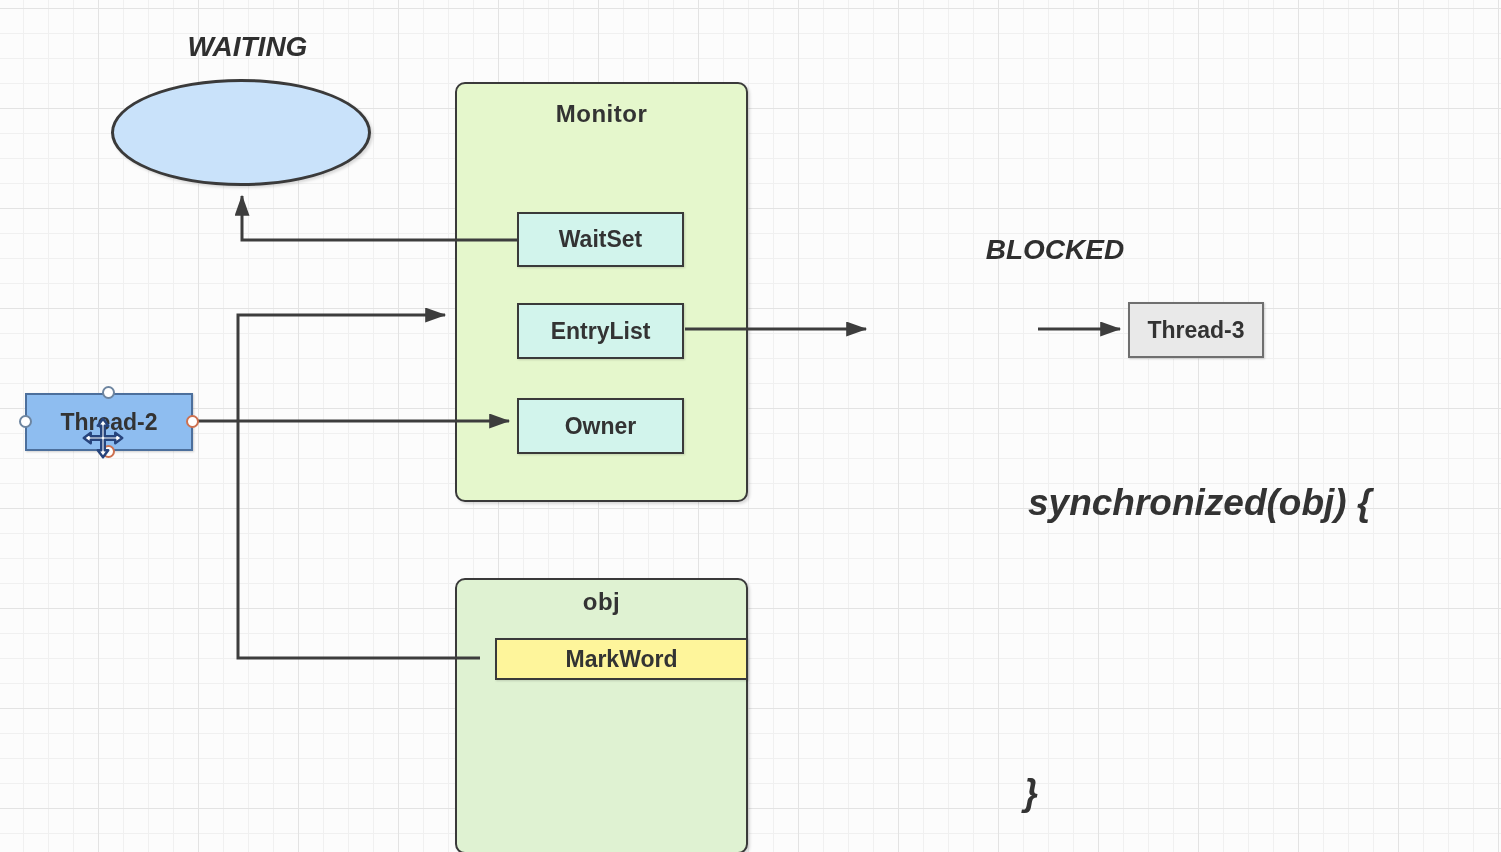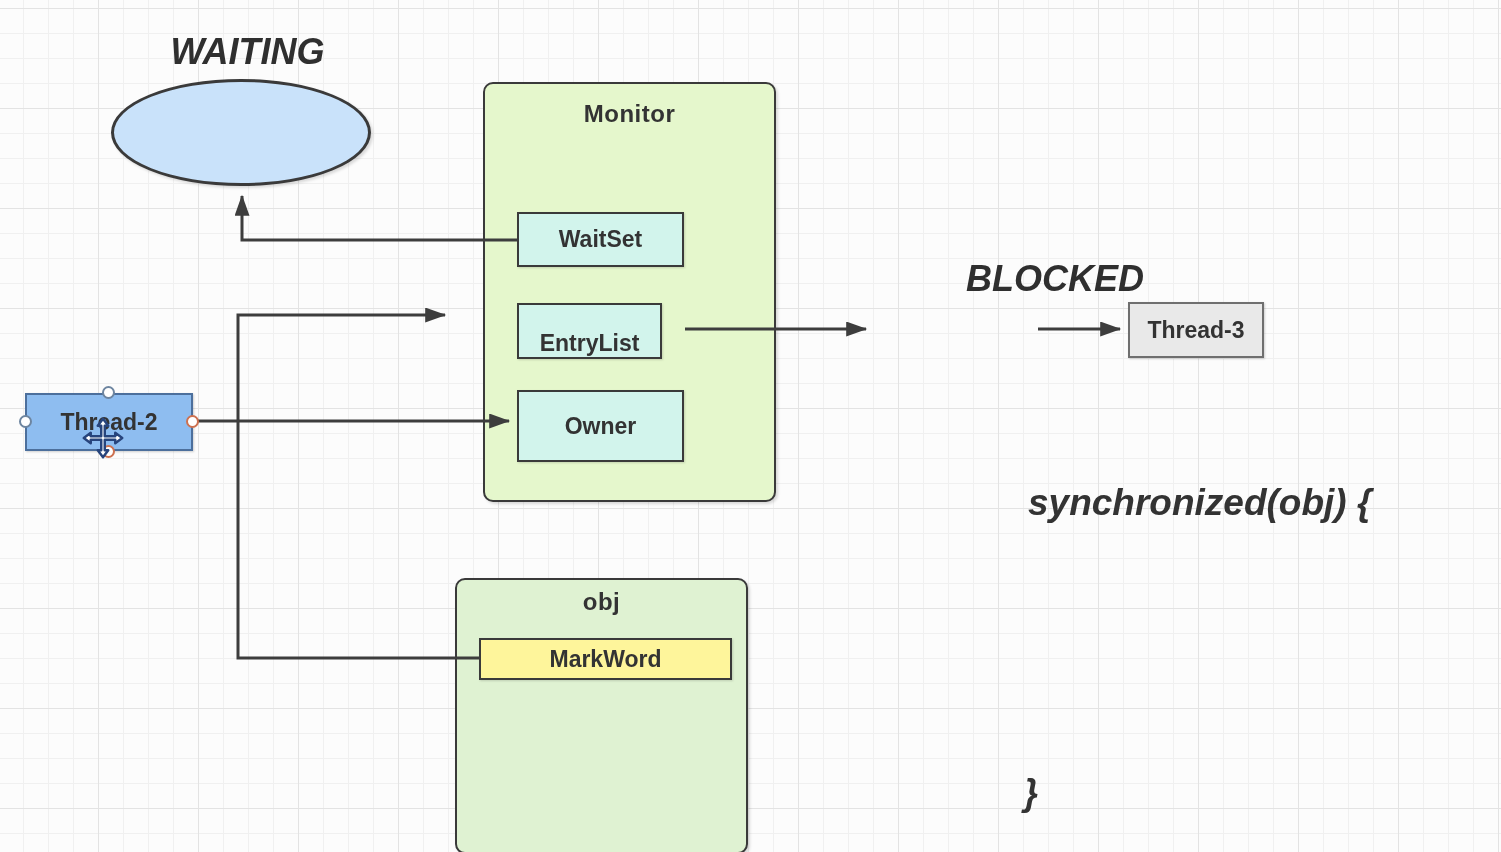--- a/index.html
+++ b/index.html
@@ -30,26 +30,26 @@
     box-shadow:2px 2px 3px rgba(0,0,0,.14);
     display:flex;align-items:center;justify-content:center;
     color:var(--text-dark);font-weight:bold;
   }
   .ellipse{border-radius:50%;background:var(--ellipse-fill);border-width:3px;}
   .container-box{border-radius:10px;justify-content:flex-start;flex-direction:column;}
   .monitor-box{background:var(--green-fill);}
   .obj-box{background:var(--green-fill-obj);}
   .container-title{font-size:24px;letter-spacing:.5px;}
   .field{background:var(--cyan-fill);border-width:2px;font-size:23px;box-shadow:1px 1px 2px rgba(0,0,0,.15);}
-  .markword{background:var(--yellow-fill);}
+  .markword{background:var(--yellow-fill);margin-left:16px;}
   .thread{background:var(--gray-fill);border:2px solid var(--gray-border);font-size:23px;box-shadow:1px 1px 2px rgba(0,0,0,.18);}
   .thread2{background:var(--blue-fill);border:2px solid var(--blue-border);}
   .state-label{
     position:absolute;color:#2f2f2f;font-weight:bold;font-style:italic;
-    font-size:36px;text-align:center;white-space:nowrap;
+    font-size:28px;text-align:center;white-space:nowrap;
   }
   .code-text{
     position:absolute;color:var(--text-dark);font-weight:bold;font-style:italic;
     white-space:nowrap;
   }
   .edges{position:absolute;left:0;top:0;pointer-events:none;}
   .edge{stroke:var(--arrow);stroke-width:3;fill:none;}
   .arrowhead{fill:var(--arrow);stroke:none;}
   .handle{
     position:absolute;width:13px;height:13px;border-radius:50%;
@@ -59,34 +59,34 @@
   .cursor-icon{position:absolute;}
 </style>
 </head>
 <body>
 
 <div class="canvas">
 
   <div class="state-label" style="left:150px;top:31px;width:195px;">WAITING</div>
   <div class="shape ellipse" style="left:111px;top:79px;width:260px;height:107px;"></div>
 
-  <div class="shape container-box monitor-box" style="left:455px;top:82px;width:293px;height:420px;padding-top:16px;margin-left:28px;">
+  <div class="shape container-box monitor-box" style="left:455px;top:82px;width:293px;height:420px;padding-top:16px;">
     <div class="container-title">Monitor</div>
   </div>
   <div class="shape field" style="left:517px;top:212px;width:167px;height:55px;">
     <span>WaitSet</span>
   </div>
-  <div class="shape field" style="left:517px;top:303px;width:145px;height:56px;align-items:flex-end;">
+  <div class="shape field" style="left:517px;top:303px;width:167px;height:56px;">
     <span>EntryList</span>
   </div>
-  <div class="shape field" style="left:517px;top:390px;width:167px;height:72px;">
+  <div class="shape field" style="left:517px;top:398px;width:167px;height:56px;">
     <span>Owner</span>
   </div>
 
-  <div class="state-label" style="left:950px;top:258px;width:210px;">BLOCKED</div>
+  <div class="state-label" style="left:950px;top:234px;width:210px;">BLOCKED</div>
   <div class="shape thread" style="left:1128px;top:302px;width:136px;height:56px;">
     <span>Thread-3</span>
   </div>
 
   <div class="shape thread thread2" style="left:25px;top:393px;width:168px;height:58px;">
     <span>Thread-2</span>
   </div>
 
   <div class="shape container-box obj-box" style="left:455px;top:578px;width:293px;height:276px;padding-top:8px;">
     <div class="container-title">obj</div>

